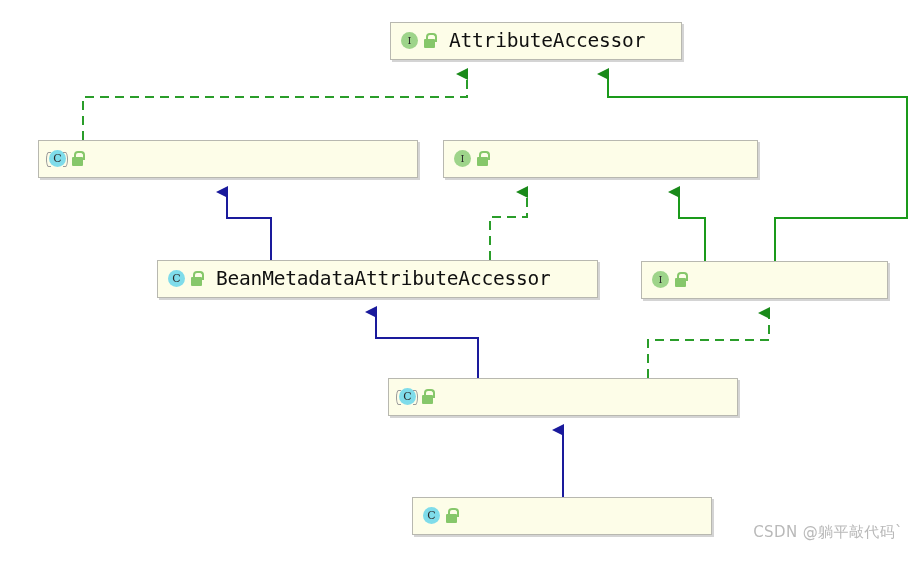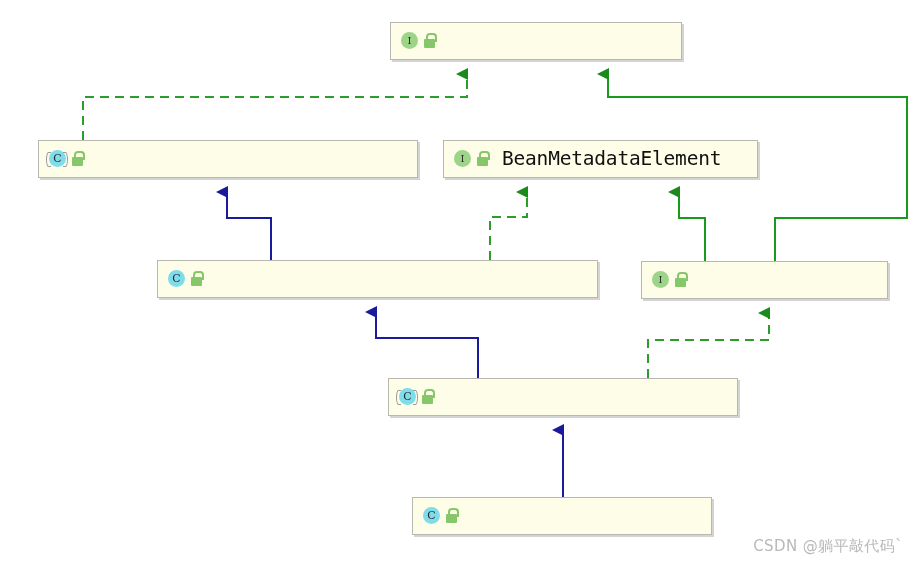--- a/index.html
+++ b/index.html
@@ -128,21 +128,21 @@
   .node-label {
     font-family: "DejaVu Sans Mono", monospace;
     font-size: 19.5px;
     letter-spacing: -0.2px;
     color: #101010;
     line-height: 1;
   }
   #watermark {
     position: absolute;
     right: 10px;
-    bottom: 6px;
+    bottom: 20px;
     font-family: "DejaVu Sans", sans-serif;
     font-size: 15px;
     color: #b9b9b9;
     letter-spacing: 0.4px;
     user-select: none;
   }
 </style>
 </head>
 <body>
 
@@ -173,20 +173,21 @@
       <div class="uml-node" style="left: 390px; top: 22px; width: 292px; height: 38px;">
         <span class="node-icons">
           <span class="kind-icon iface">
             <span class="disc">I</span>
           </span>
           <span class="lock-icon">
             <span class="shackle"></span>
             <span class="body"></span>
           </span>
         </span>
+        <span class="node-label">AttributeAccessor</span>
       </div>
       <div class="uml-node" style="left: 38px; top: 140px; width: 380px; height: 38px;">
         <span class="node-icons">
           <span class="kind-icon cls abstract">
             <span class="disc">C</span>
           </span>
           <span class="lock-icon">
             <span class="shackle"></span>
             <span class="body"></span>
           </span>
@@ -195,32 +196,32 @@
       <div class="uml-node" style="left: 443px; top: 140px; width: 315px; height: 38px;">
         <span class="node-icons">
           <span class="kind-icon iface">
             <span class="disc">I</span>
           </span>
           <span class="lock-icon">
             <span class="shackle"></span>
             <span class="body"></span>
           </span>
         </span>
-        <span class="node-label">BeanMetadataElement</span>
       </div>
       <div class="uml-node" style="left: 157px; top: 260px; width: 441px; height: 38px;">
         <span class="node-icons">
           <span class="kind-icon cls">
             <span class="disc">C</span>
           </span>
           <span class="lock-icon">
             <span class="shackle"></span>
             <span class="body"></span>
           </span>
         </span>
+        <span class="node-label">BeanMetadataAttributeAccessor</span>
       </div>
       <div class="uml-node" style="left: 641px; top: 261px; width: 247px; height: 38px;">
         <span class="node-icons">
           <span class="kind-icon iface">
             <span class="disc">I</span>
           </span>
           <span class="lock-icon">
             <span class="shackle"></span>
             <span class="body"></span>
           </span>

